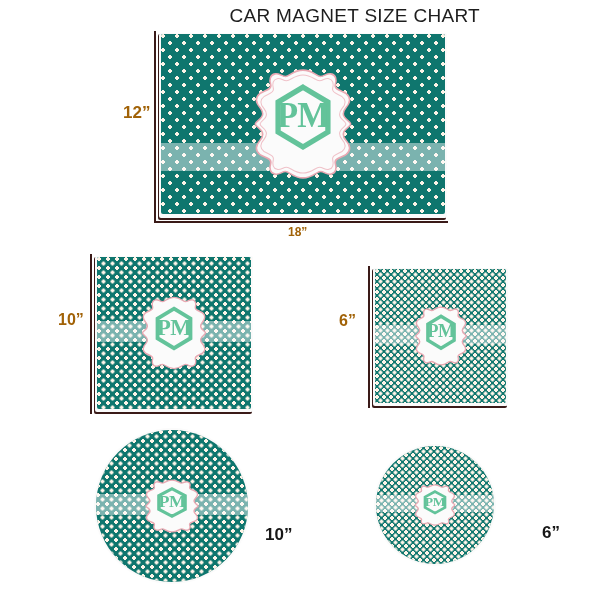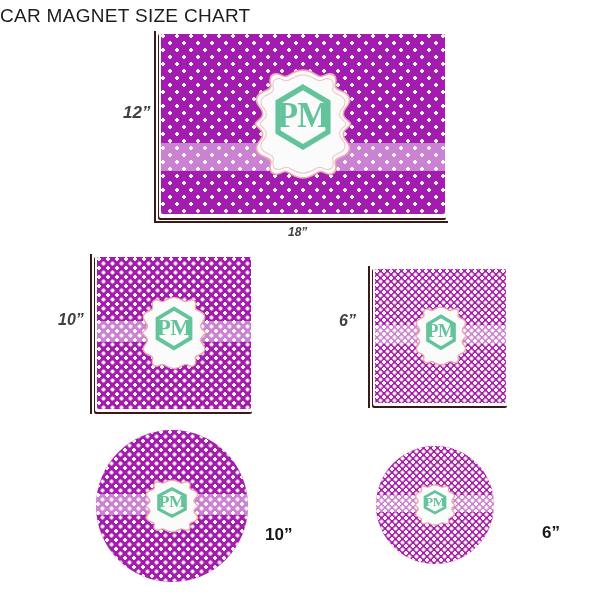--- a/index.html
+++ b/index.html
@@ -15,55 +15,54 @@
     font-family: "Liberation Sans", sans-serif;
     -webkit-font-smoothing: antialiased;
   }
 
   
   #chart-title {
     position: absolute;
     top: 5px;
     left: 0;
     width: 480px;
-    text-align: left;
+    text-align: right;
     font-size: 19px;
     letter-spacing: 0.3px;
     color: #1d1d1d;
     font-weight: 400;
     font-family: "Liberation Sans", sans-serif;
   }
 
   
   .dim-label {
     position: absolute;
     font-family: "Liberation Sans", sans-serif;
     font-weight: 700;
-    color: #404040;
+    color: #a16207;
     white-space: nowrap;
     line-height: 1;
-    font-style: italic;
   }
 
   
   .rule-v {
     position: absolute;
     width: 2px;
     background: #3a1a18;
   }
   .rule-h {
     position: absolute;
     height: 2px;
     background: #3a1a18;
   }
 
   
   .magnet {
     position: absolute;
-    background-color: #a21caf;
+    background-color: #0f766e;
     overflow: hidden;
     box-sizing: border-box;
   }
   
   .magnet::before {
     content: "";
     position: absolute;
     inset: 0;
     background-image:
       radial-gradient(circle at 2px 2px, #fdf3e7 1.6px, rgba(253,243,231,0) 2.1px),

